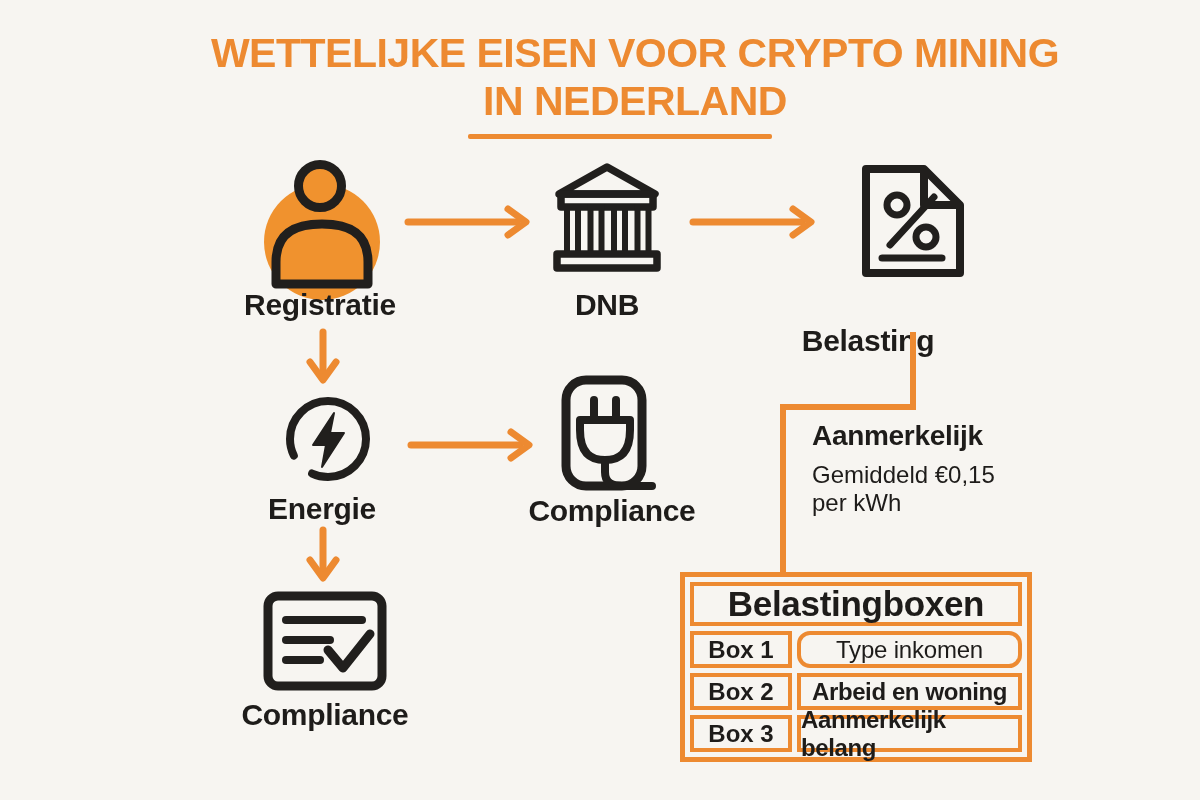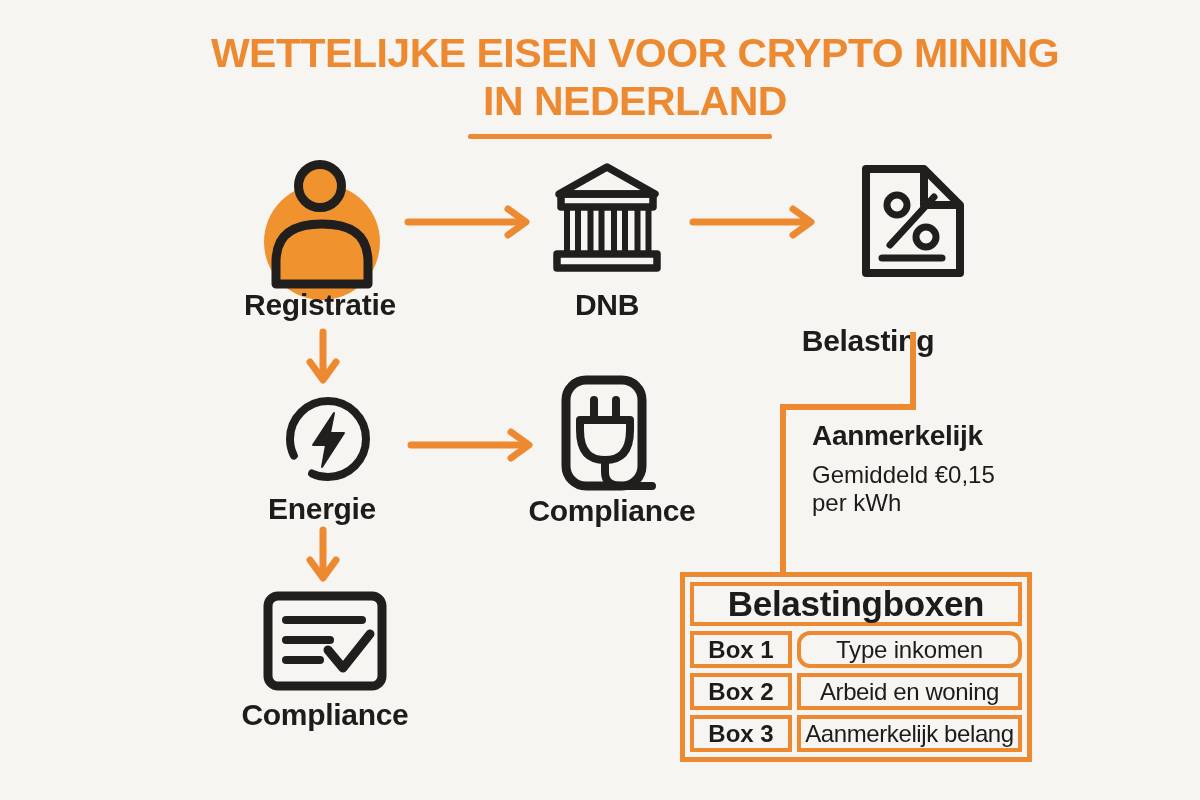--- a/index.html
+++ b/index.html
@@ -83,21 +83,21 @@
     color: var(--text);
   }
   .tax-header {
     grid-column: 1 / 3;
     height: 44px;
     font-size: 35px;
     font-weight: 700;
     letter-spacing: -0.3px;
   }
   .tax-box-cell { height: 37px; font-size: 24px; font-weight: 700; }
-  .tax-value-cell { height: 37px; font-size: 24px; font-weight: 400; letter-spacing: -0.4px; }
+  .tax-value-cell { height: 37px; font-size: 24px; font-weight: 700; letter-spacing: -0.4px; }
   .tax-value-cell.bold { font-weight: 400; letter-spacing: -0.2px; border-radius: 13px; }
 </style>
 </head>
 <body>
 
 <div class="canvas">
 
   <div class="abs title">
     <div>WETTELIJKE EISEN VOOR CRYPTO MINING</div>
     <div>IN NEDERLAND</div>

